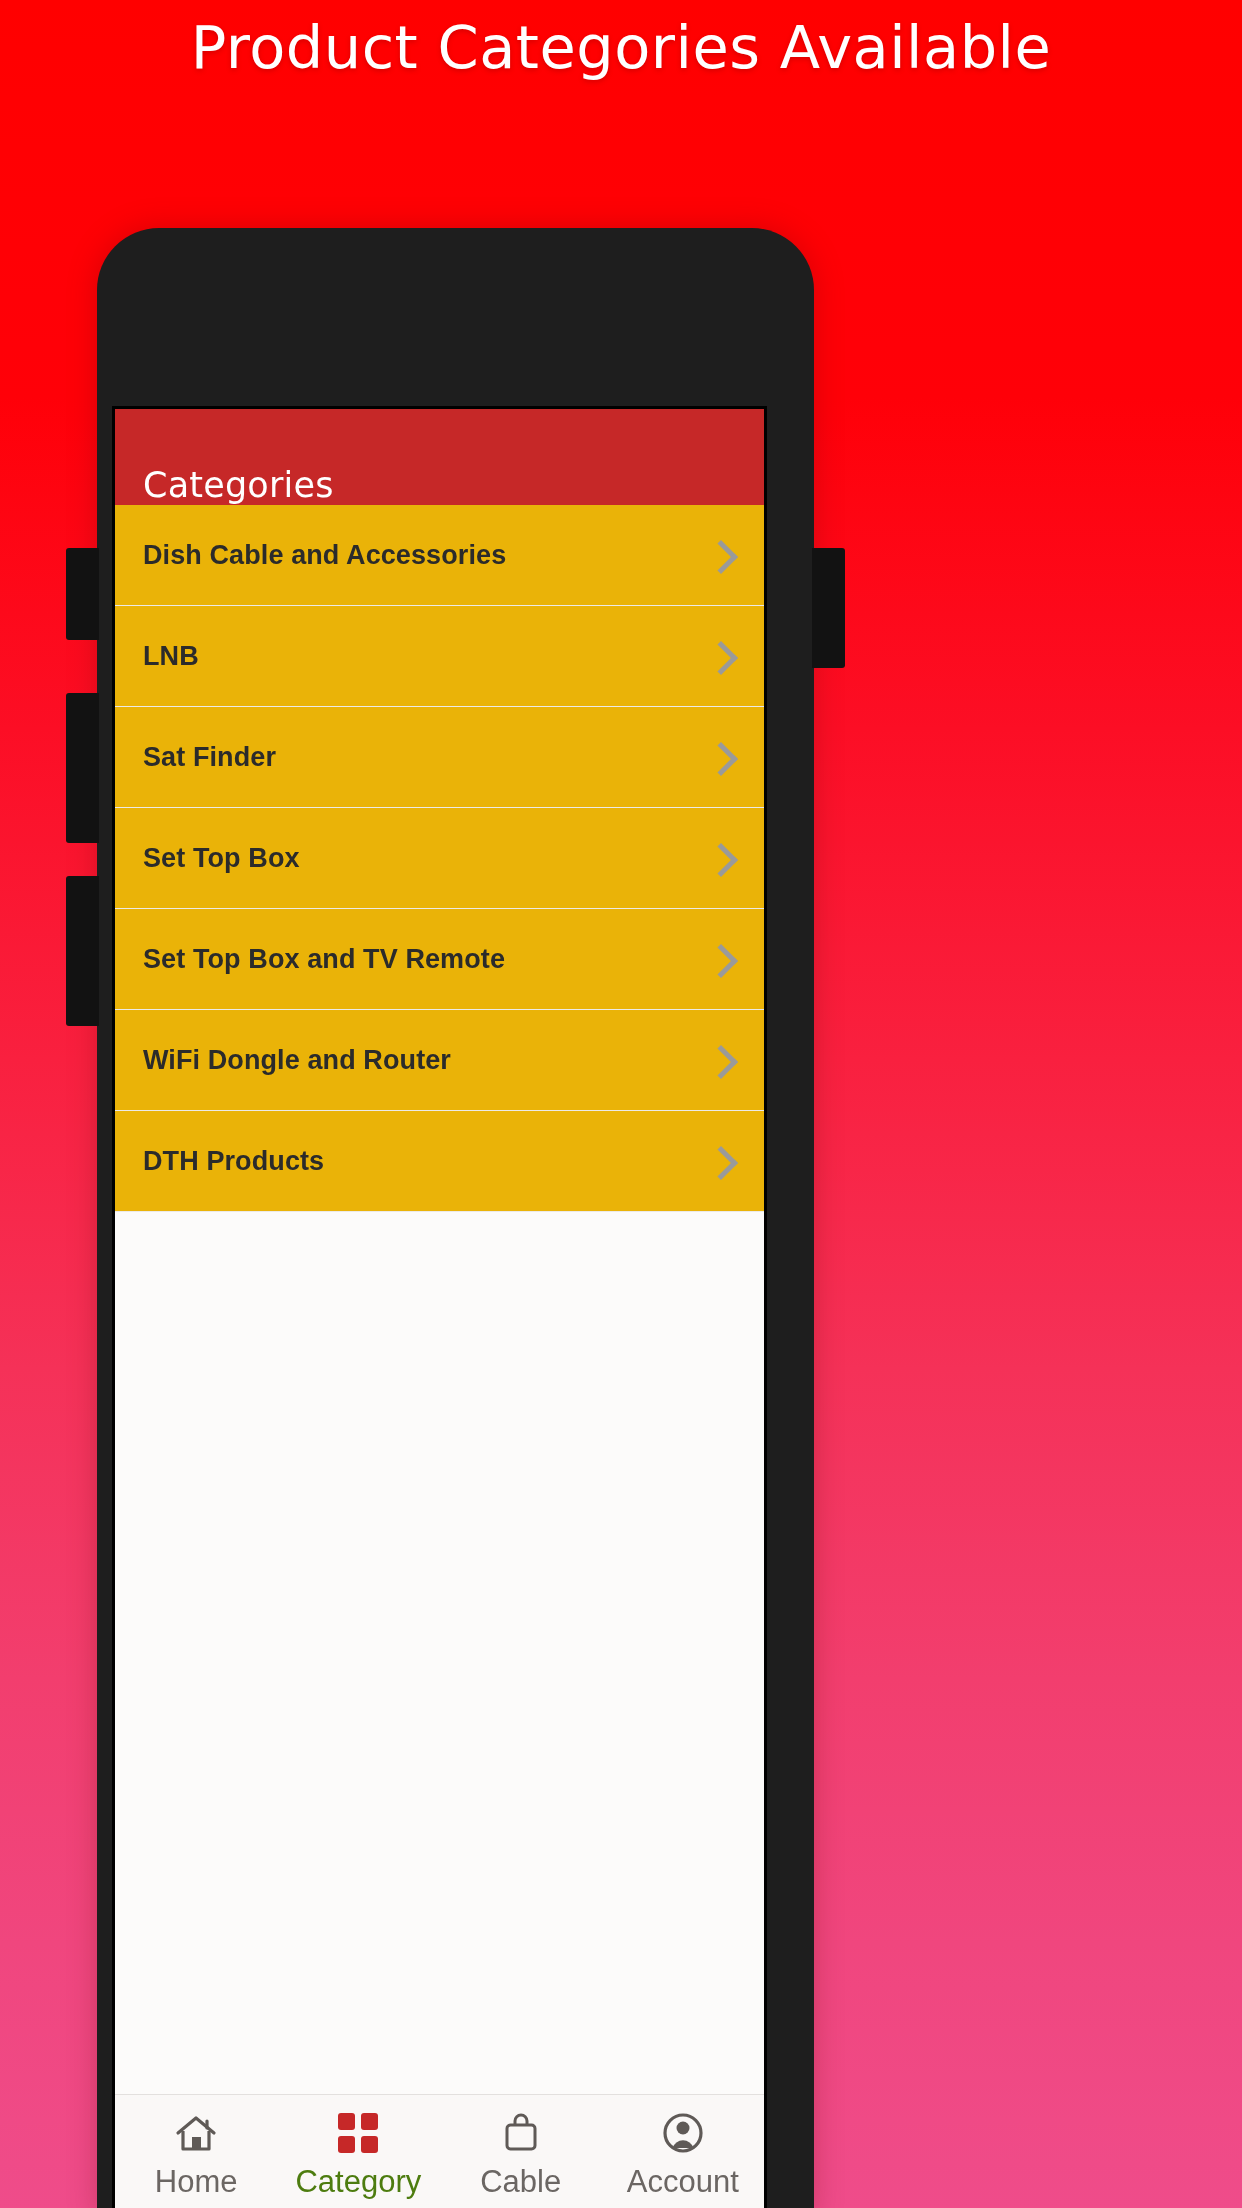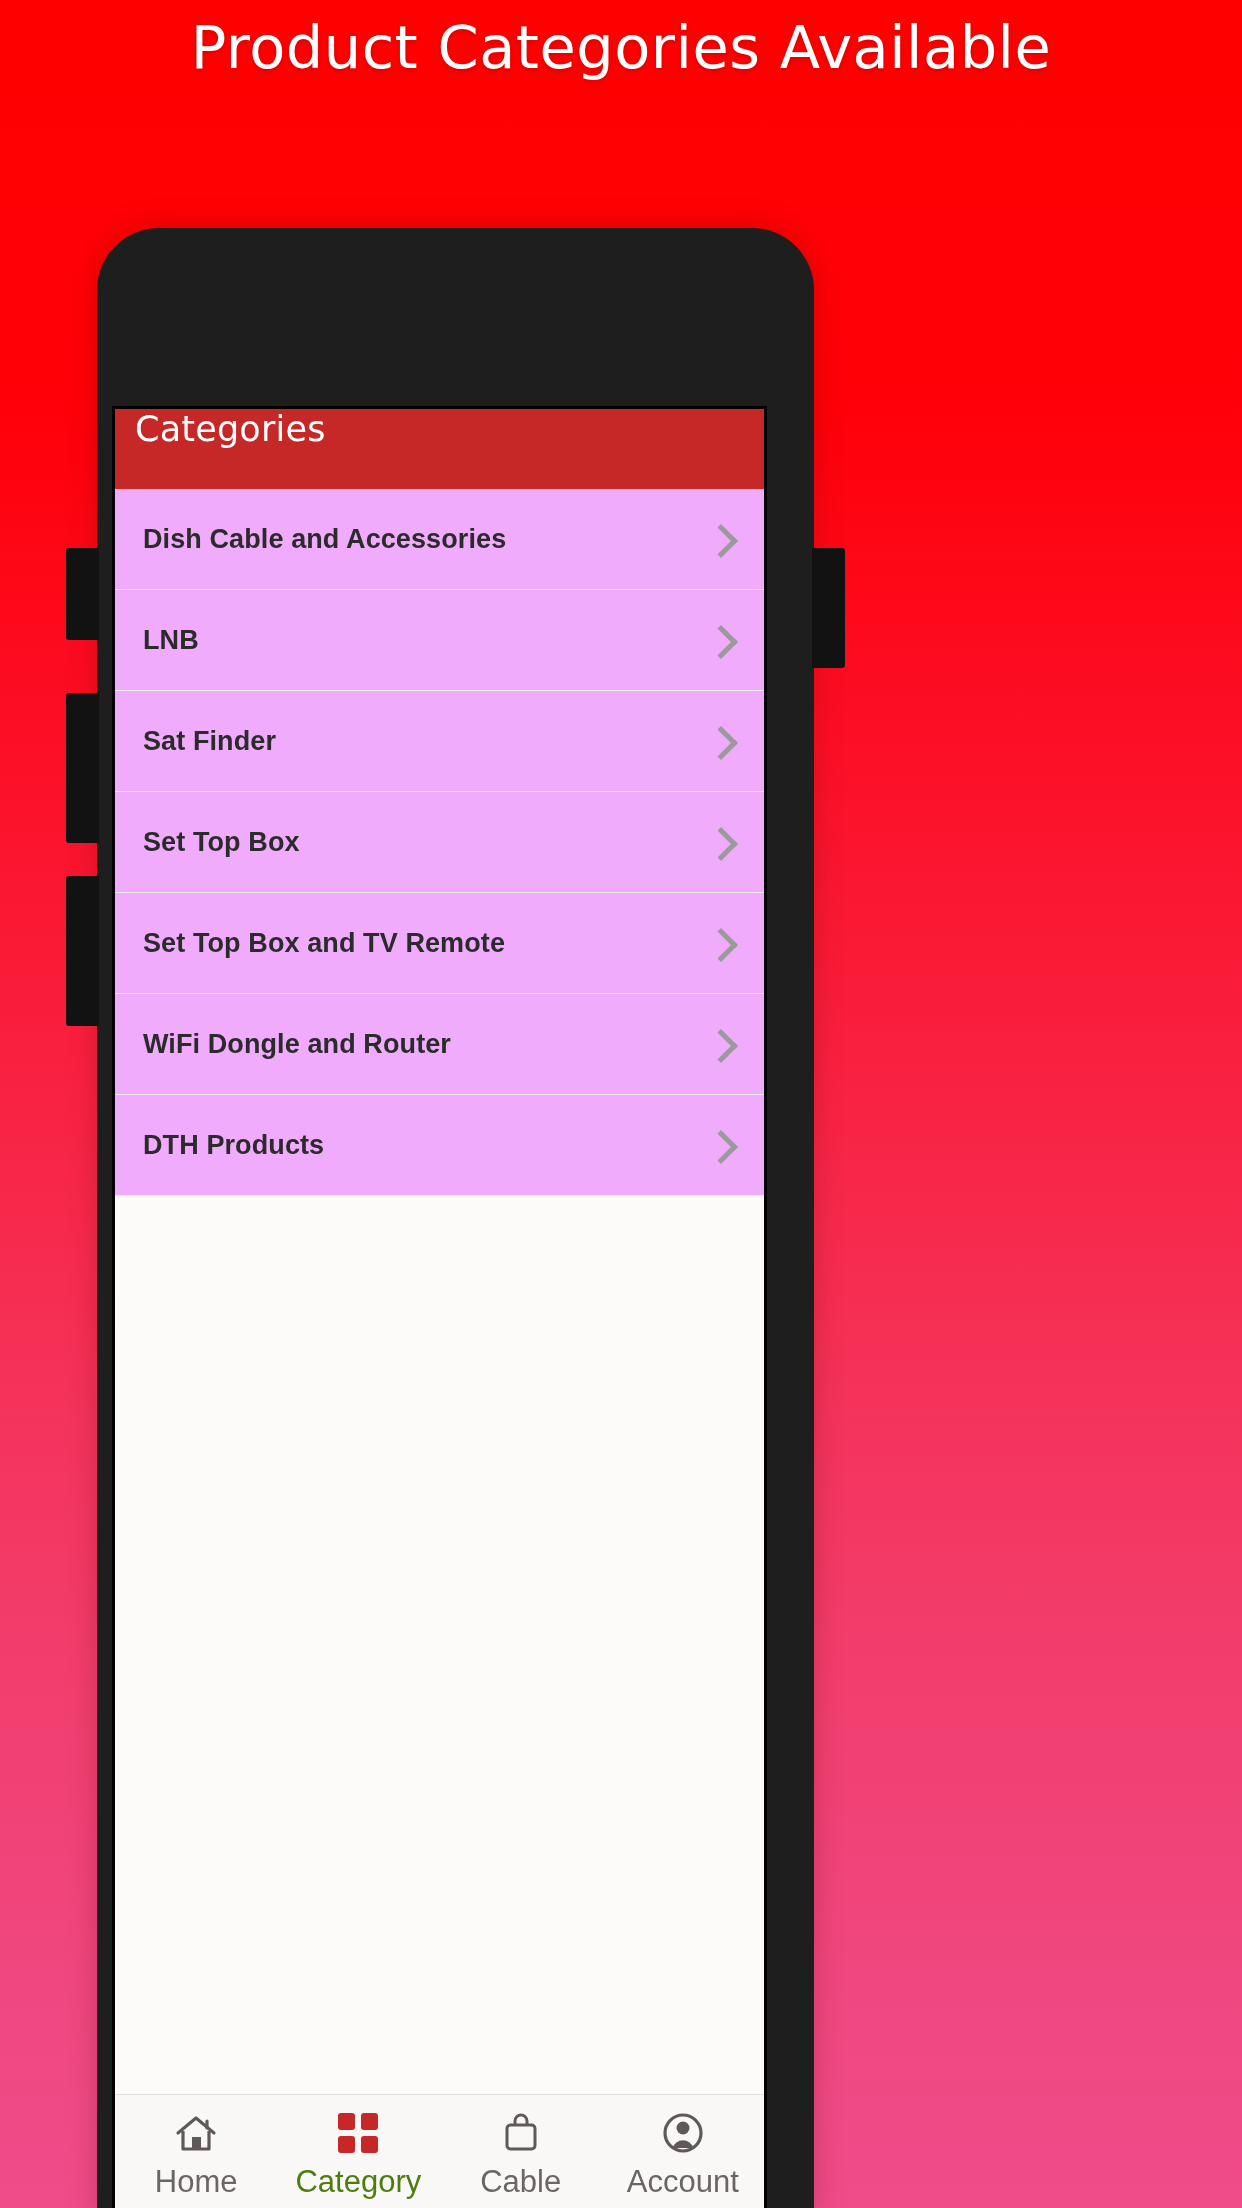--- a/index.html
+++ b/index.html
@@ -74,46 +74,46 @@
     width: 655px;
     height: 1812px;
     background: #FCFBFA;
     overflow: hidden;
     border: 3px solid #000000;
     border-bottom: none;
   }
 
   
   .appbar {
-    height: 80px;
+    height: 96px;
     background: #C62828;
     display: flex;
-    align-items: flex-start;
-    padding-left: 20px;
+    align-items: flex-end;
+    padding-left: 28px;
   }
   .appbar-title {
     color: #ffffff;
     font-size: 35px;
     font-weight: 400;
     font-family: "DejaVu Sans", sans-serif;
     letter-spacing: 0.2px;
   }
 
   
   .cat-list {
     background: #FCFBFA;
   }
   .cat-row {
     height: 101px;
     display: flex;
     align-items: center;
     justify-content: space-between;
     padding: 0 28px 0 28px;
     border-bottom: 1px solid #ECEAE8;
-    background: #f0abfc;
+    background: #eab308;
     cursor: pointer;
   }
   .cat-row:last-child { border-bottom: 1px solid #ECEAE8; }
   .cat-label {
     font-size: 27px;
     font-weight: bold;
     color: #2b2b2b;
     font-family: "Liberation Sans", sans-serif;
     letter-spacing: 0.1px;
   }

